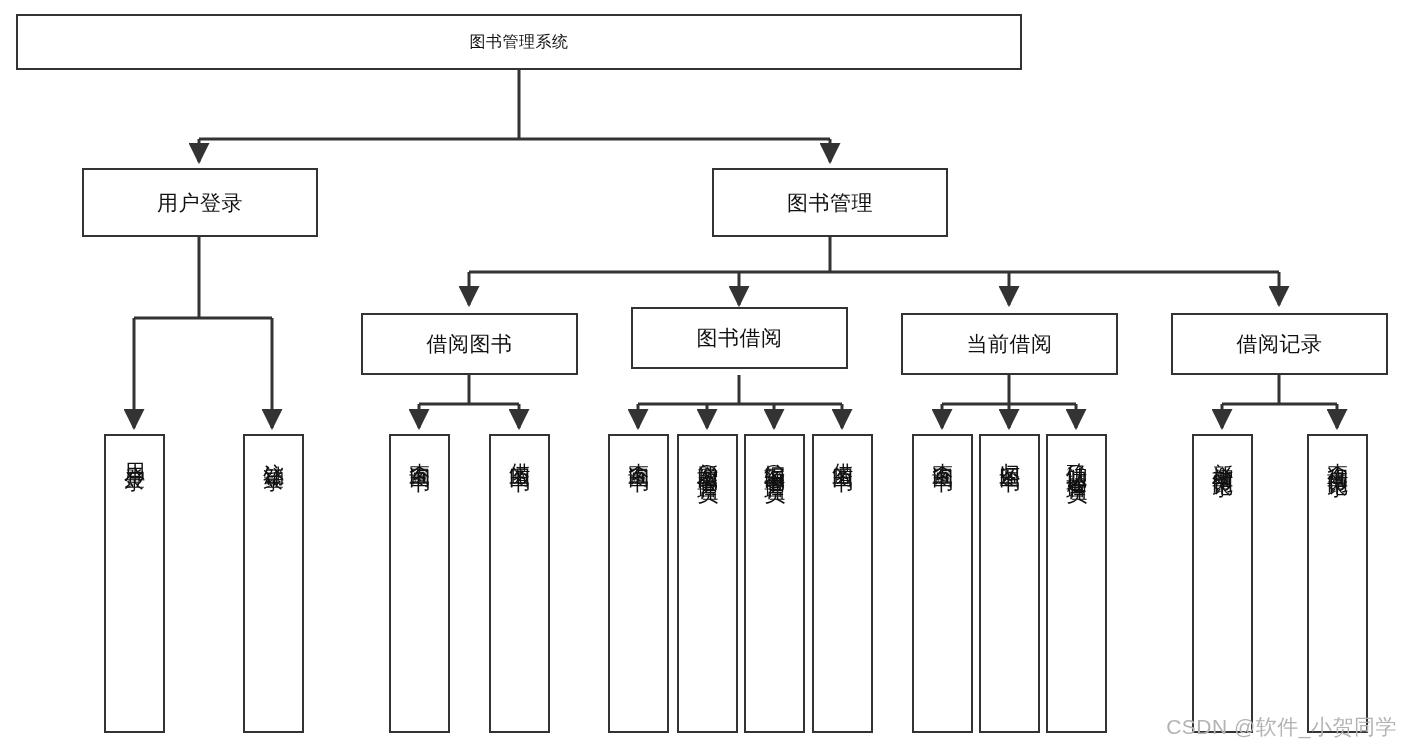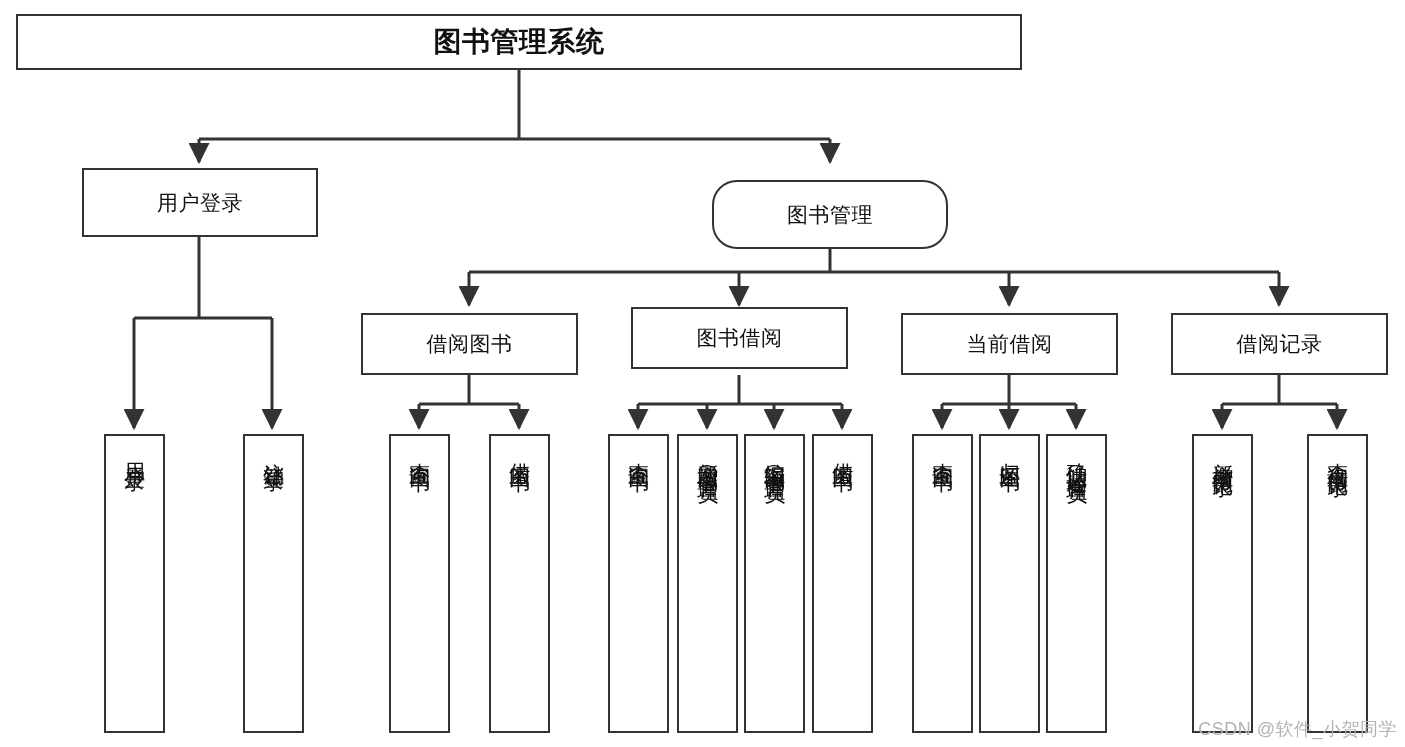--- a/index.html
+++ b/index.html
@@ -53,28 +53,27 @@
   }
   .vtext {
     writing-mode: vertical-rl;
     text-orientation: upright;
     -webkit-writing-mode: vertical-rl;
     letter-spacing: 3px;
     white-space: nowrap;
     display: block;
   }
   #root-node {
-    font-size: 28px;
-    font-weight: bold;
+    font-size: 16px;
   }
   #watermark {
     position: absolute;
     right: 8px;
     bottom: 6px;
-    font-size: 18px;
+    font-size: 21px;
     color: #b3b3b3;
     letter-spacing: 0.5px;
     white-space: nowrap;
     user-select: none;
   }
 </style>
 </head>
 <body>
 
 <div id="diagram">
@@ -126,21 +125,21 @@
       <path d="M 1222 404 L 1337 404"></path>
       <path d="M 1222 404 L 1222 428" marker-end="url(#arrow)"></path>
       <path d="M 1337 404 L 1337 428" marker-end="url(#arrow)"></path>
     </g>
   </svg>
 
   <div class="node h" id="root-node" style="left:16px; top:14px; width:1006px; height:56px;">图书管理系统</div>
 
   <div class="node h" style="left:82px; top:168px; width:236px; height:69px;">用户登录</div>
 
-  <div class="node h" style="left:712px; top:180px; width:236px; height:69px;border-radius:25px;">图书管理</div>
+  <div class="node h" style="left:712px; top:168px; width:236px; height:69px;">图书管理</div>
 
   <div class="node h" style="left:361px; top:313px; width:217px; height:62px;">借阅图书</div>
 
   <div class="node h" style="left:631px; top:307px; width:217px; height:62px;">图书借阅</div>
 
   <div class="node h" style="left:1171px; top:313px; width:217px; height:62px;">借阅记录</div>
 
   <div class="node h" style="left:901px; top:313px; width:217px; height:62px;">当前借阅</div>
 
   <div class="node v" style="left:104px; top:434px; width:61px; height:299px;">

